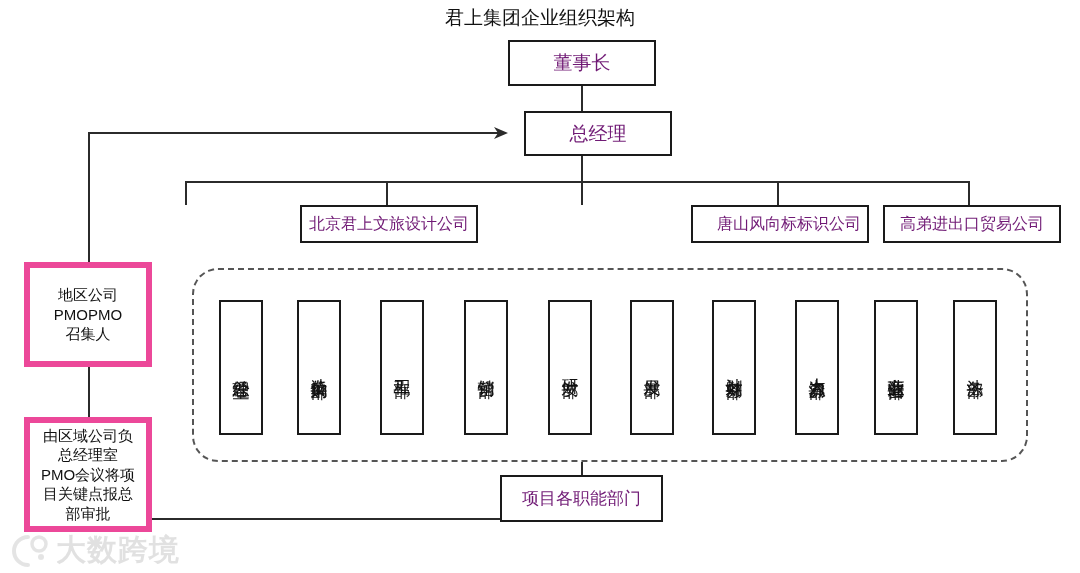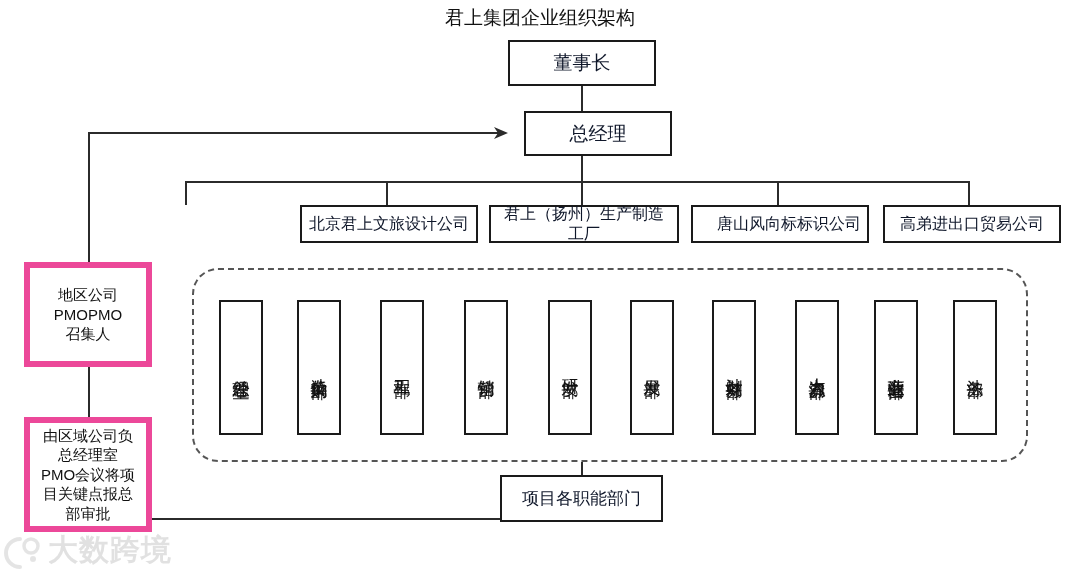--- a/index.html
+++ b/index.html
@@ -25,21 +25,21 @@
     position: absolute;
     box-sizing: border-box;
     border: 2px solid #1a1a1a;
     background: #ffffff;
     display: flex;
     align-items: center;
     justify-content: center;
     text-align: center;
     font-size: 17px;
     line-height: 1.25;
-    color: #0f172a;
+    color: #701a75;
     z-index: 3;
   }
 
   .node.top-node { font-size: 19px; }
   .node.company { font-size: 16px; padding: 0 6px; }
 
   
   .dept {
     position: absolute;
     box-sizing: border-box;
@@ -111,24 +111,24 @@
   
   .arrow-svg {
     position: absolute;
     z-index: 2;
     overflow: visible;
   }
 
   
   #watermark {
     position: absolute;
-    left: 4px;
+    left: 12px;
     bottom: 2px;
     display: flex;
-    align-items: flex-end;
+    align-items: center;
     gap: 4px;
     opacity: 0.22;
     z-index: 6;
     pointer-events: none;
   }
   #watermark .wm-text {
     font-size: 30px;
     font-weight: bold;
     color: #7a7a7a;
     letter-spacing: 1px;
@@ -161,23 +161,20 @@
   <div class="line h" style="left:185px; top:181px; width:784px;"></div>
 
   <div class="line v" style="left:185px; top:181px; height:24px;"></div>
   <div class="line v" style="left:386px; top:181px; height:24px;"></div>
   <div class="line v" style="left:581px; top:181px; height:24px;"></div>
   <div class="line v" style="left:777px; top:181px; height:24px;"></div>
   <div class="line v" style="left:968px; top:181px; height:24px;"></div>
 
   <div class="node company" style="left:300px; top:205px; width:178px; height:38px;">
     <span>北京君上文旅设计公司</span>
-  </div>
-  <div class="node company" style="left:489px; top:205px; width:190px; height:38px;">
-    <span>君上（扬州）生产制造工厂</span>
   </div>
   <div class="node company" style="left:691px; top:205px; width:178px; height:38px;justify-content:flex-end;">
     <span>唐山风向标标识公司</span>
   </div>
   <div class="node company" style="left:883px; top:205px; width:178px; height:38px;">
     <span>高弟进出口贸易公司</span>
   </div>
 
   <div class="sidebox" style="left:24px; top:262px; width:128px; height:105px;">
     <div>

